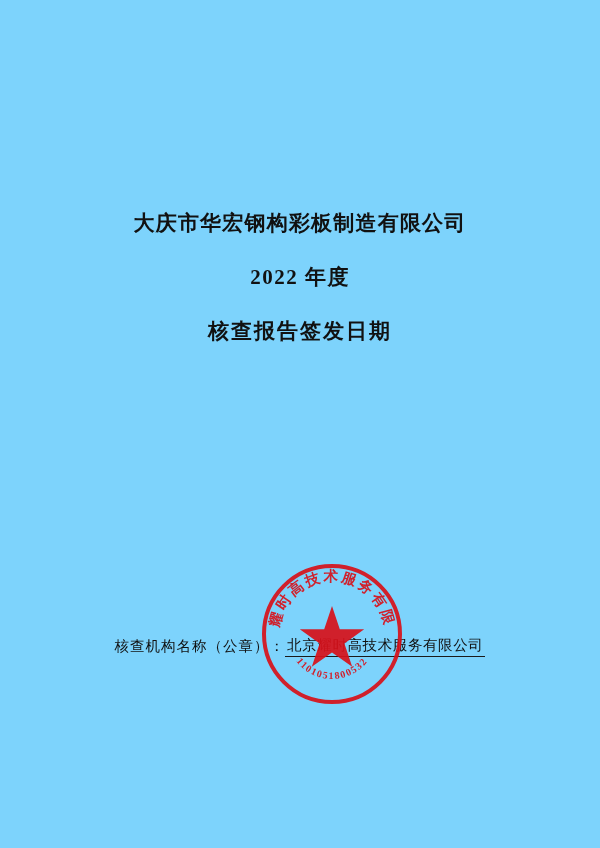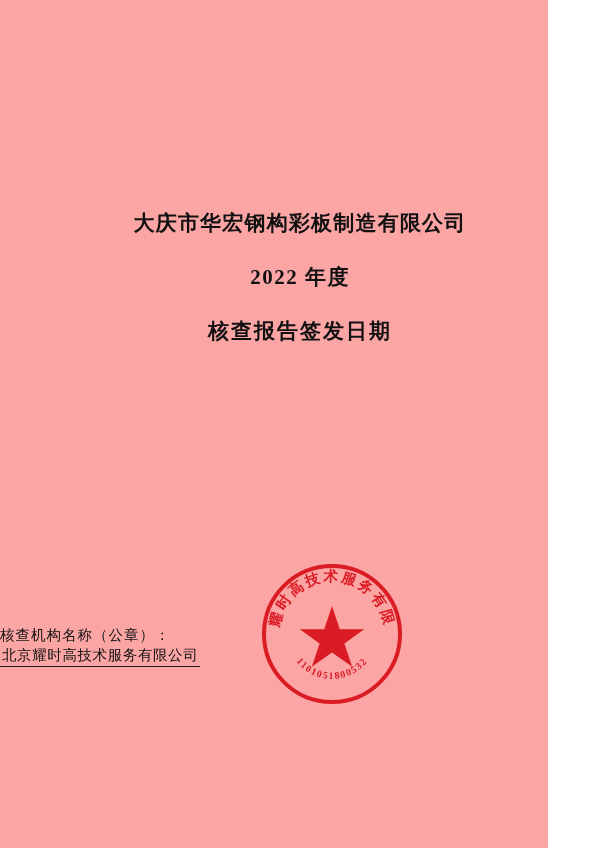--- a/index.html
+++ b/index.html
@@ -9,24 +9,24 @@
   }
   body {
     width: 600px;
     height: 848px;
     font-family: "Liberation Serif", "DejaVu Serif", serif;
     color: #1a1a1a;
     position: relative;
     overflow: hidden;
   }
   .page {
-    width: 548px;
+    width: 600px;
     height: 848px;
     position: relative;
-    background: #fca5a5;
+    background: #7dd3fc;
     text-decoration: underline;
   }
 
   
   .title-block {
     position: absolute;
     top: 196px;
     left: 0;
     width: 600px;
     text-align: center;
@@ -49,24 +49,23 @@
   
   .fields {
     position: absolute;
     top: 622px;
     left: 0;
     width: 600px;
   }
   .field-row {
     display: flex;
     justify-content: center;
-    align-items: flex-start;
+    align-items: center;
     height: 48px;
     white-space: nowrap;
-    flex-direction: column;
   }
   .field-label {
     font-size: 14.5px;
     letter-spacing: 1px;
     color: #111;
     line-height: 20px;
   }
   .field-value {
     font-size: 14.5px;
     letter-spacing: 0.6px;

